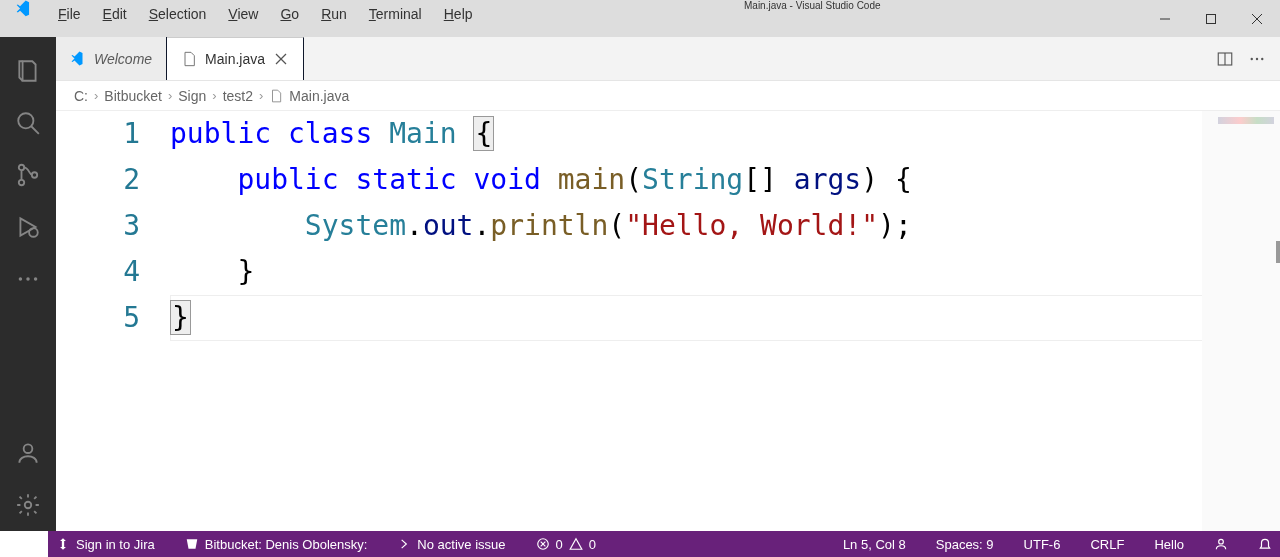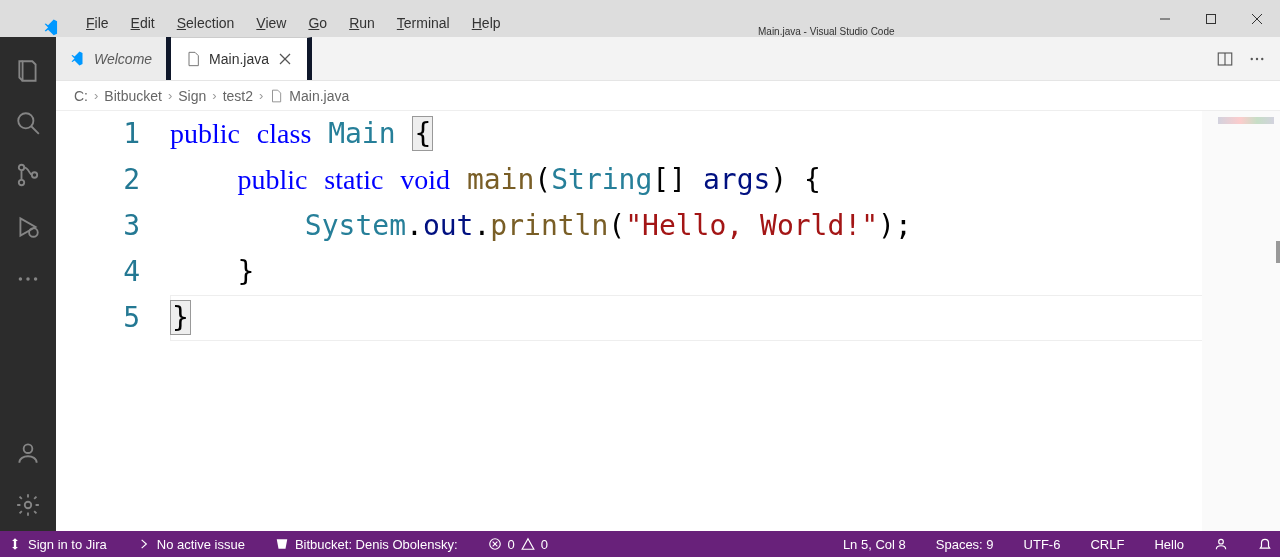--- a/index.html
+++ b/index.html
@@ -9,24 +9,23 @@
   height: 557px;
   overflow: hidden;
   background: #fff;
   display: flex;
   flex-direction: column;
 }
 .titlebar {
   height: 37px;
   background: #dddddd;
   display: flex;
-  align-items: flex-end;
+  align-items: flex-start;
   font-size: 14px;
   color: #333;
-  padding-left: 28px;
   -webkit-user-select: none;
 }
 .titlebar .logo { width: 48px; display:flex; align-items:center; justify-content:center; }
 .titlebar .logo svg { width: 18px; height: 18px; }
 .menu { display: flex; gap: 2px; }
 .menu-item { padding: 6px 10px; cursor: default; }
 .menu-item .u { text-decoration: underline; }
 .titlebar-title { flex: 1; text-align: center; color: #333; font-size: 10px; }
 .window-controls { display: flex; }
 .win-btn { width: 46px; height: 37px; display:flex; align-items:center; justify-content:center; color:#333; }
@@ -57,21 +56,21 @@
   align-items:stretch;
   border-bottom: 1px solid #e5e5e5;
 }
 .tab {
   display:flex; align-items:center; gap:8px;
   padding: 0 14px;
   font-size: 14px;
   color: #6a6a6a;
   background: #ececec;
   font-style: italic;
-  border-right: 5px solid #0f172a;
+  border-right: 1px solid #0f172a;
 }
 .tab.active {
   background: #fff;
   color: #333;
   font-style: normal;
   border-top: 1px solid #ccc;
 }
 .tab.welcome { font-style: italic; color:#5a5a5a; }
 .tab svg.icon { width: 16px; height: 16px; }
 .tab .close { width:16px; height:16px; color:#555; }
@@ -102,21 +101,21 @@
 .gutter {
   width: 110px;
   text-align: right;
   padding-right: 26px;
   color: #237893;
   background: #fff;
 }
 .gutter .ln { height: 46px; }
 .code { flex:1; padding-left: 4px; white-space: pre; color:#000; position:relative; }
 .code .line { height: 46px; }
-.kw { color: #0000ff; font-family: Liberation Serif, serif; }
+.kw { color: #0000ff; }
 .type { color: #267f99; }
 .fn { color: #795e26; }
 .str { color: #a31515; }
 .ident { color: #001080; }
 .punct { color: #000; }
 .brace-hl { border:1px solid #999; padding:0 1px; background:#eee; }
 .current-line { background: rgba(0,0,0,0); box-shadow: inset 0 0 0 1px #eee; }
 
 .minimap {
   position:absolute; top:0; right:0; width:78px; height:100%;
@@ -130,20 +129,21 @@
 
 .statusbar {
   height: 26px;
   background: #68217a;
   color: #fff;
   font-size: 13px;
   display:flex;
   align-items:center;
   padding: 0 0px;
   gap: 14px;
+  margin-left: 48px;
 }
 .statusbar .sb-item { display:flex; align-items:center; gap:6px; padding:0 8px; height:100%; }
 .statusbar .sb-item svg { width:14px; height:14px; }
 .statusbar .spacer { flex:1; }
 </style>
 </head>
 <body>
 
 <div class="titlebar">
   <div class="logo">
@@ -298,30 +298,30 @@
 
 <div class="statusbar">
   <div class="sb-item">
     <svg viewBox="0 0 24 24" fill="currentColor">
         <path d="M12 2l5 5h-3v5H10V7H7z"></path>
         <path d="M12 22l-5-5h3v-5h4v5h3z"></path>
       </svg>
     <span>Sign in to Jira</span>
   </div>
   <div class="sb-item">
-    <svg viewBox="0 0 24 24" fill="none" stroke="currentColor" stroke-width="2">
-        <path d="M8 5l8 7-8 7"></path>
-      </svg>
-    <span>No active issue</span>
-  </div>
-  <div class="sb-item">
     <svg viewBox="0 0 24 24" fill="currentColor">
         <path d="M3 4h18l-3 16H6z"></path>
       </svg>
     <span>Bitbucket: Denis Obolensky:</span>
+  </div>
+  <div class="sb-item">
+    <svg viewBox="0 0 24 24" fill="none" stroke="currentColor" stroke-width="2">
+        <path d="M8 5l8 7-8 7"></path>
+      </svg>
+    <span>No active issue</span>
   </div>
   <div class="sb-item">
     <svg viewBox="0 0 24 24" fill="none" stroke="currentColor" stroke-width="2">
         <circle cx="12" cy="12" r="9"></circle>
         <line x1="8" y1="8" x2="16" y2="16"></line>
         <line x1="16" y1="8" x2="8" y2="16"></line>
       </svg>
     <span>0</span>
     <svg viewBox="0 0 24 24" fill="none" stroke="currentColor" stroke-width="2">
         <path d="M12 3l10 18H2z"></path>

